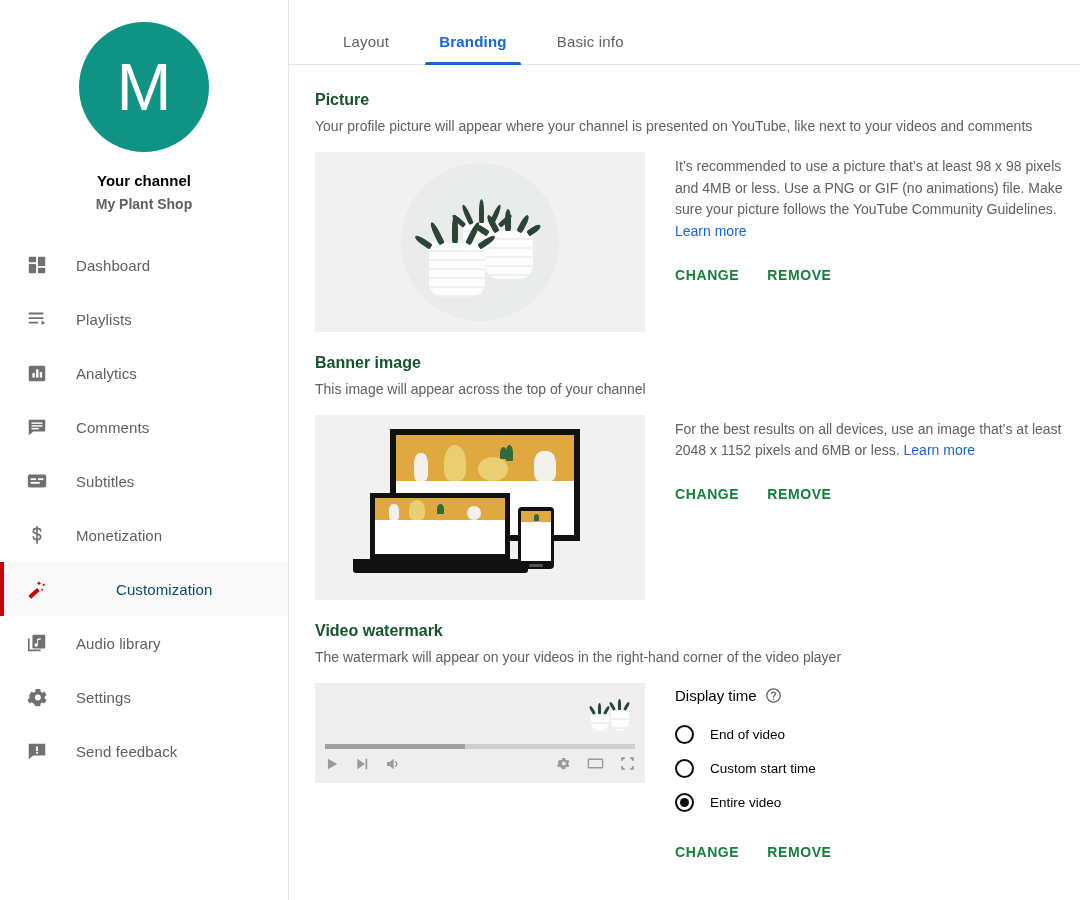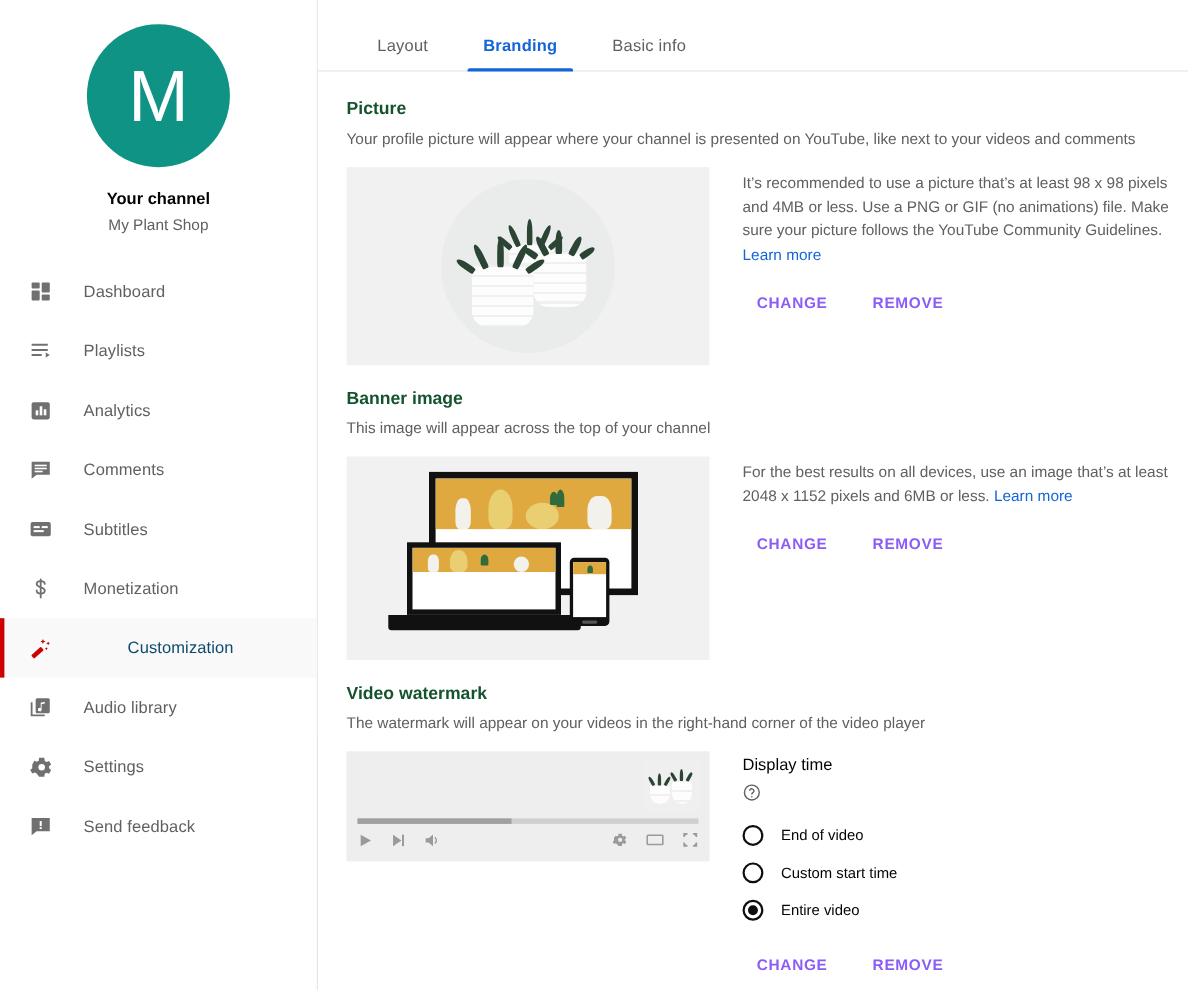--- a/index.html
+++ b/index.html
@@ -26,21 +26,21 @@
     background: #0e9384;
     margin: 0 auto;
     display: flex; align-items: center; justify-content: center;
     color: #ffffff; font-size: 66px; font-weight: 400;
     line-height: 1;
   }
   .channel-title {
     margin-top: 20px; font-size: 15px; font-weight: bold; color: #030303;
   }
   .channel-name {
-    margin-top: 7px; font-size: 14px; color: #606060; font-weight: 400;
+    margin-top: 7px; font-size: 14px; color: #606060; font-weight: 700;
   }
 
   .nav { margin-top: 26px; }
   .nav-item {
     display: flex; align-items: center;
     height: 54px; padding-left: 24px;
     position: relative;
     cursor: pointer;
   }
   .nav-item .ico {
@@ -93,22 +93,22 @@
     position: relative; overflow: hidden;
   }
   .preview.tall { height: 185px; }
   .preview.player { height: 100px; background: #eeeeee; }
 
   .side-col { margin-left: 30px; padding-top: 4px; flex: 1; }
   .help-text { font-size: 14px; color: #606060; line-height: 1.55; max-width: 400px; }
   .link { color: #1565d8; text-decoration: none; cursor: pointer; }
   .actions { margin-top: 24px; display: flex; gap: 28px; }
   .action-btn {
-    font-size: 14px; font-weight: bold; color: #8b5cf6;
-    letter-spacing: .6px; cursor: pointer; text-transform: uppercase; margin-left: 13px;
+    font-size: 14px; font-weight: bold; color: #15803d;
+    letter-spacing: .6px; cursor: pointer; text-transform: uppercase;
   }
 
   
   .pic-circle {
     position: absolute; left: 50%; top: 50%;
     transform: translate(-50%,-50%);
     width: 158px; height: 158px; border-radius: 50%;
     background: #e9ecea; overflow: hidden;
   }
   .pot { position: absolute; background: #fdfdfd; border-radius: 4px 4px 14px 14px; }
@@ -152,21 +152,21 @@
   .radio-row { display: flex; align-items: center; height: 34px; cursor: pointer; }
   .radio {
     width: 19px; height: 19px; border-radius: 50%;
     border: 2px solid #0d0d0d; margin-right: 16px; flex: 0 0 19px;
     display: flex; align-items: center; justify-content: center;
     background: #fff;
   }
   .radio .dot { width: 9px; height: 9px; border-radius: 50%; background: #0d0d0d; display: none; }
   .radio.checked .dot { display: block; }
   .radio-label { font-size: 13.5px; color: #030303; }
-  .display-time { display: flex; align-items: flex-start; gap: 8px; font-size: 15px; color: #030303; flex-direction: column; }
+  .display-time { display: flex; align-items: flex-start; gap: 8px; font-size: 15px; color: #030303; }
   .help-icon { width: 17px; height: 17px; cursor: pointer; }
   .help-icon svg { display: block; }
 </style>
 </head>
 <body>
 
 <div class="app">
 
   <aside class="sidebar">
     <div class="channel-block">

